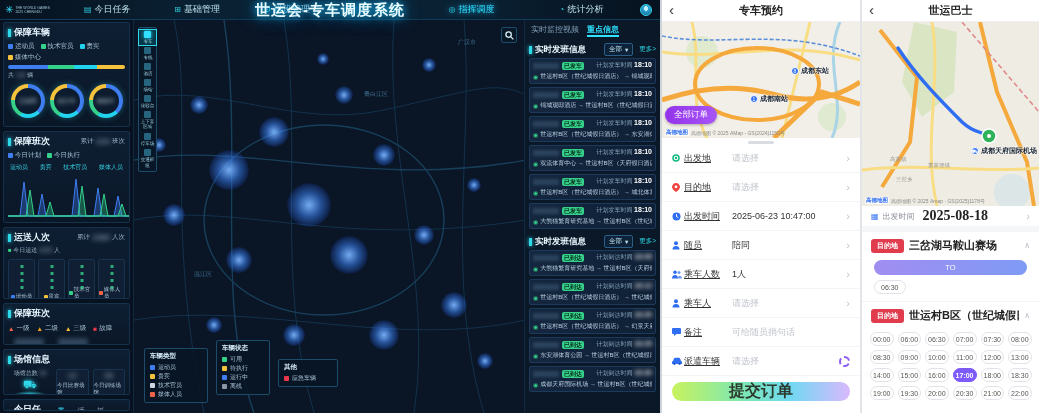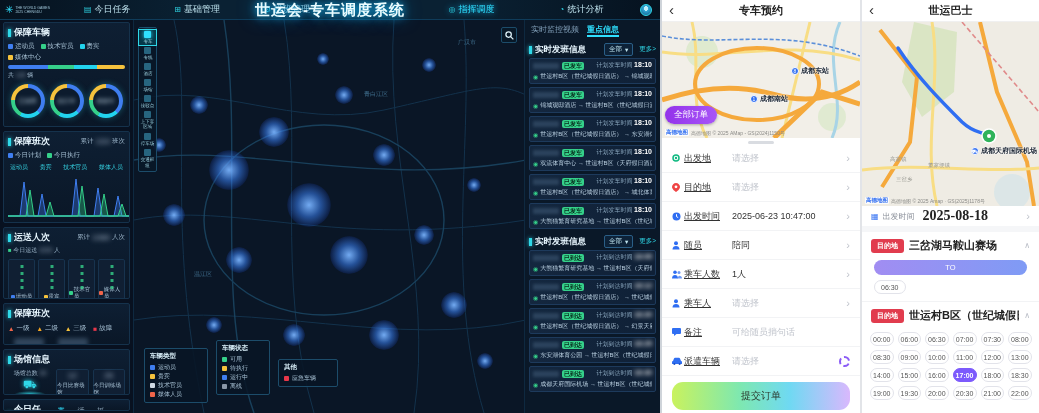--- a/index.html
+++ b/index.html
@@ -136,22 +136,22 @@
   .town { position:absolute; font-size:5.5px; color:#9b9b94; white-space:nowrap;}
   .drag-bar { width:26px; height:3px; border-radius:2px; background:#d9dce1; margin:3px auto 0; flex:none;}
   .form { flex:1; overflow:hidden; }
   .frow { height:29px; display:flex; align-items:center; padding:0 10px; border-bottom:1px solid #f2f3f5; }
   .ficon { width:12px; flex:none; display:flex; align-items:center; }
   .flabel { width:48px; flex:none; font-size:9px; color:#333;text-decoration:underline; }
   .fvalue { flex:1; font-size:9px; color:#333; white-space:nowrap; overflow:hidden;}
   .fvalue.placeholder { color:#c0c4cc; }
   .fchev { color:#c0c4cc; font-size:11px; }
   .spinner { width:11px; height:11px; border-radius:50%; border:2px dashed #8b5cf6; flex:none;}
-  .submit-btn { height:28px; margin:6px 10px 0; border-radius:11px; display:flex; align-items:center; justify-content:center;
-                font-size:10px; font-weight:normal; color:#2b3a2e; cursor:pointer;
+  .submit-btn { height:19px; margin:6px 10px 0; border-radius:11px; display:flex; align-items:center; justify-content:center;
+                font-size:16px; font-weight:bold; color:#2b3a2e; cursor:pointer;
                 background:linear-gradient(90deg,#c9f25e,#7ee8b0 38%,#6fd9f2 66%,#d9b8fd); flex:none;}
   
   .dep-row { height:26px; display:flex; align-items:center; padding:0 9px; border-bottom:6px solid #f5f6f8; background:#fff; flex:none;}
   .dep-row .dicon { color:#2f6ef2; font-size:8px; margin-right:4px;}
   .dep-label { font-size:8px; color:#8a8f99; margin-right:8px;}
   .dep-value { font-size:14px; font-weight:bold; color:#222; flex:1;font-family:Liberation Serif, serif;}
   .station { display:flex; align-items:center; gap:5px; padding:6px 9px 4px; background:#fff;}
   .rbadge { background:#e13c4e; color:#fff; font-size:7px; font-weight:bold; padding:2px 6px; border-radius:3px; flex:none;}
   .sname { font-size:11px; font-weight:bold; color:#222; flex:1; white-space:nowrap; overflow:hidden;}
   .schev { color:#b9bdc6; font-size:8px; }

